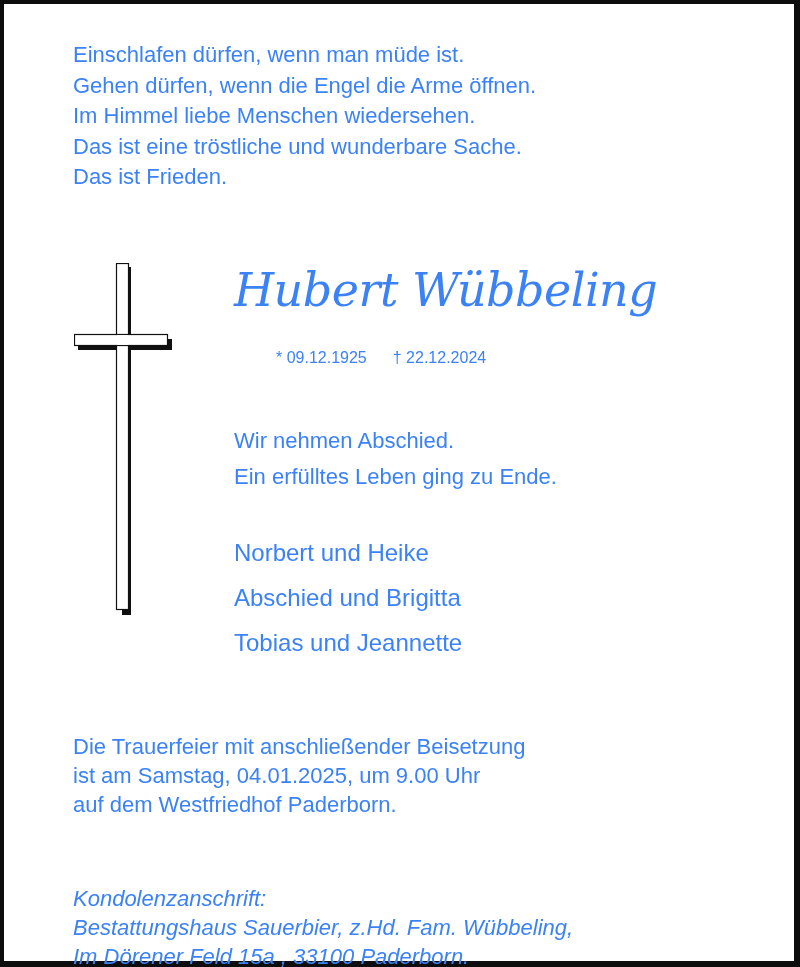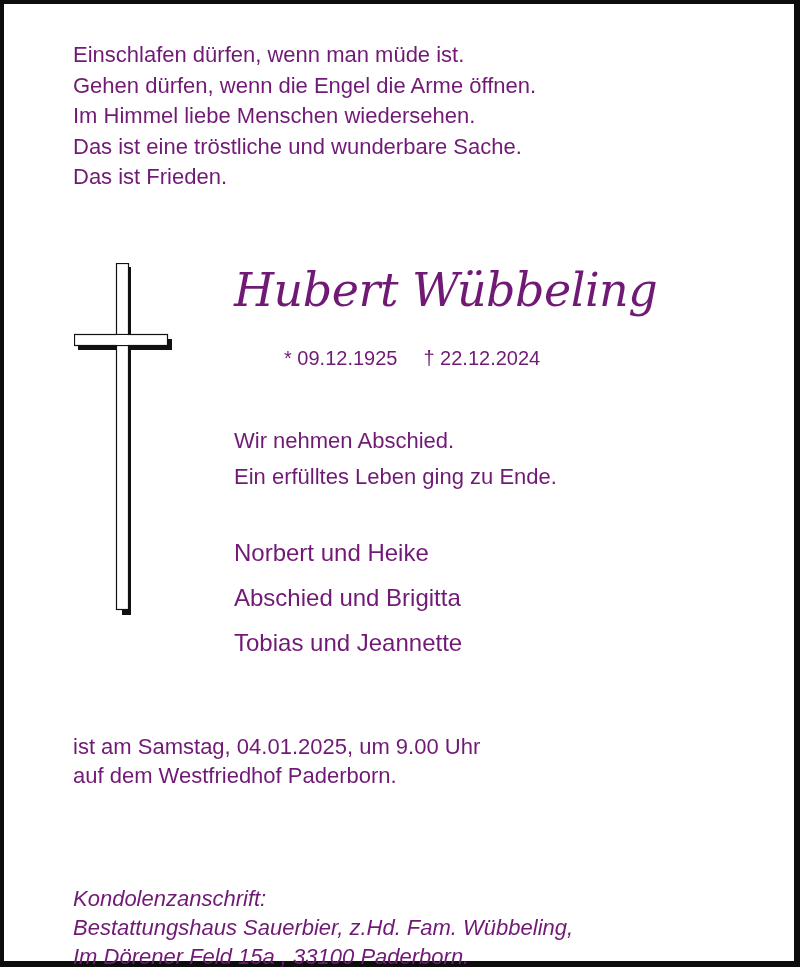--- a/index.html
+++ b/index.html
@@ -4,25 +4,25 @@
 <style>
   html, body { margin: 0; padding: 0; background: #fff; }
   body { width: 800px; height: 967px; position: relative; overflow: hidden; }
   .frame {
     position: absolute; left: 0; top: 0; width: 800px; height: 967px;
     box-sizing: border-box;
     border-top: 4px solid #0d0d0d; border-left: 4px solid #0d0d0d;
     border-right: 6px solid #0d0d0d; border-bottom: 6px solid #0d0d0d;
     background: #fff;
   }
-  .t { position: absolute; color: #701a75; font-family: "Liberation Sans", "DejaVu Sans", sans-serif; white-space: nowrap; }
+  .t { position: absolute; color: #3b82f6; font-family: "Liberation Sans", "DejaVu Sans", sans-serif; white-space: nowrap; }
   .poem { left: 69px; top: 36px; font-size: 22px; line-height: 30.5px; }
   .poem div { height: 30.5px; }
   .name { left: 230px; top: 256px; font-family: "DejaVu Serif", "Liberation Serif", serif; font-style: italic; font-size: 46px; line-height: 60px; letter-spacing: -0.5px; }
-  .dates { left: 280px; top: 338px; font-size: 20px; line-height: 32px; }
+  .dates { left: 272px; top: 338px; font-size: 16px; line-height: 32px; }
   .dates .gap { display: inline-block; width: 26px; }
   .lead { left: 230px; top: 419px; font-size: 22px; line-height: 36px; }
   .family { left: 230px; top: 526px; font-size: 24px; line-height: 45px; }
   .ceremony { left: 69px; top: 728px; font-size: 22px; line-height: 29px; }
   .condolence { left: 69px; top: 848px; font-size: 22px; line-height: 29px; font-style: italic; margin-top: 32px; }
   .cross { position: absolute; left: 70px; top: 259px; width: 98px; height: 352px; }
 </style>
 </head>
 <body>
 
@@ -59,20 +59,21 @@
     <div>Ein erfülltes Leben ging zu Ende.</div>
   </div>
 
   <div class="t family">
     <div>Norbert und Heike</div>
     <div>Abschied und Brigitta</div>
     <div>Tobias und Jeannette</div>
   </div>
 
   <div class="t ceremony">
+    <div>Die Trauerfeier mit anschließender Beisetzung</div>
     <div>ist am Samstag, 04.01.2025, um 9.00 Uhr</div>
     <div>auf dem Westfriedhof Paderborn.</div>
   </div>
 
   <div class="t condolence">
     <div>Kondolenzanschrift:</div>
     <div>Bestattungshaus Sauerbier, z.Hd. Fam. Wübbeling,</div>
     <div>Im Dörener Feld 15a , 33100 Paderborn.</div>
   </div>
 

